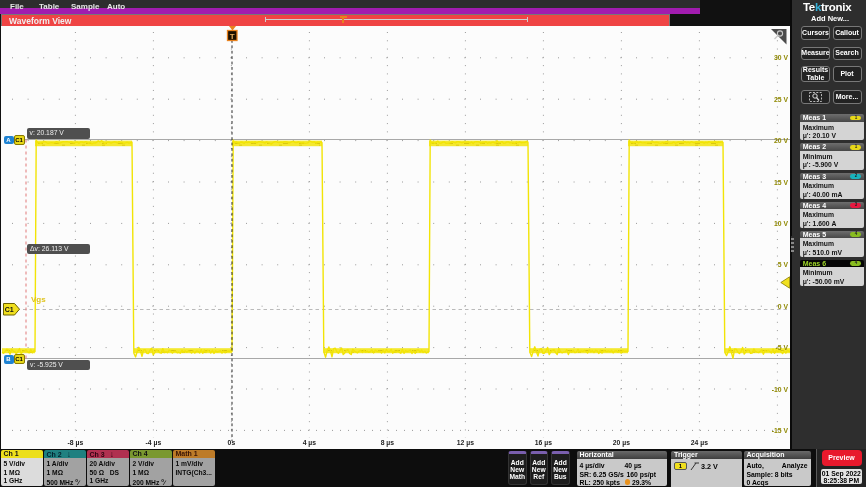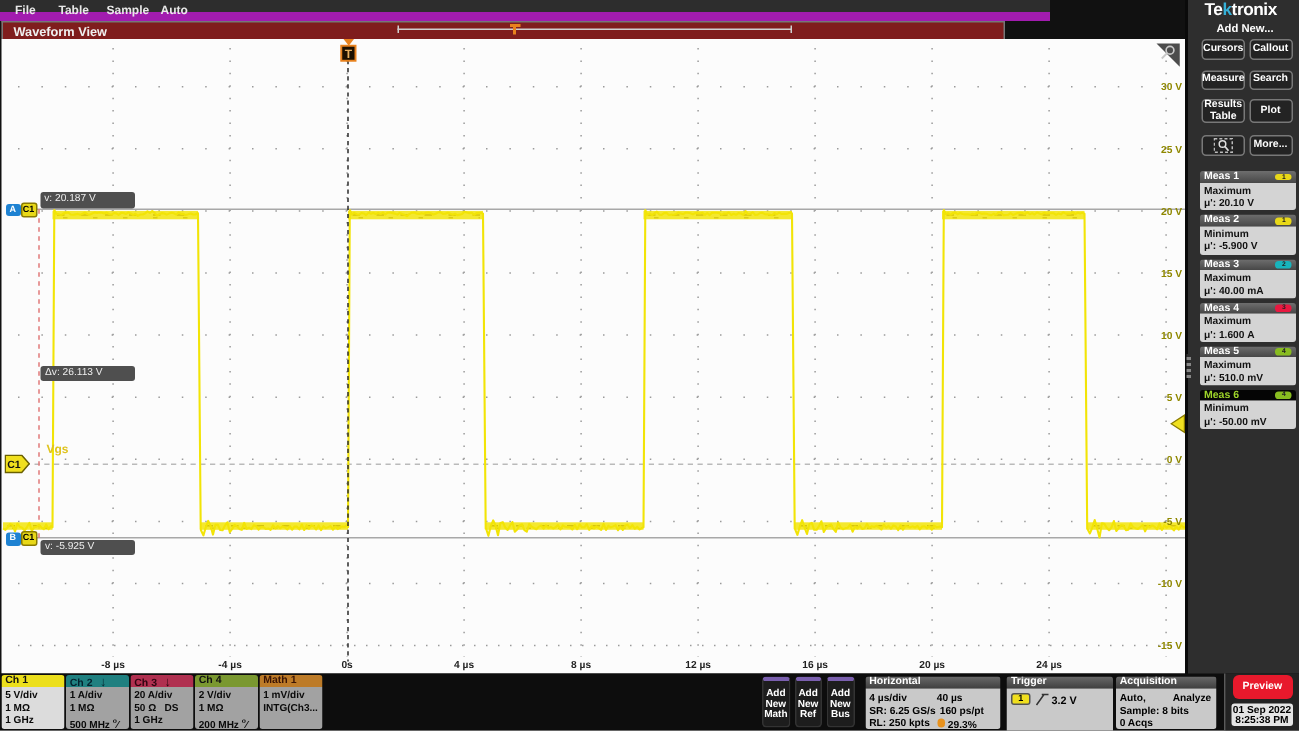--- a/index.html
+++ b/index.html
@@ -19,21 +19,21 @@
 </style></head>
 <body>
 
 <div class="abs" style="left:0;top:0;width:700px;height:13.5px;background:#2d2d2d;border-bottom:6px solid #a21caf">
  <span class="abs" style="left:10px;top:2px;color:#e8e8e8;font-size:8px;font-weight:bold">File</span>
  <span class="abs" style="left:39px;top:2px;color:#e8e8e8;font-size:8px;font-weight:bold">Table</span>
  <span class="abs" style="left:71px;top:2px;color:#e8e8e8;font-size:8px;font-weight:bold">Sample</span>
  <span class="abs" style="left:107px;top:2px;color:#e8e8e8;font-size:8px;font-weight:bold">Auto</span>
 </div>
 
-<div class="abs" style="left:1px;top:13.5px;width:669px;height:12.5px;background:#7f1d1d;border:1px solid #777;border-bottom:none">
+<div class="abs" style="left:1px;top:13.5px;width:669px;height:12.5px;background:#ef4444;border:1px solid #777;border-bottom:none">
  <span class="abs" style="left:7px;top:1px;color:#f0f0f0;font-size:8.5px;font-weight:bold">Waveform View</span>
  <div class="abs" style="left:263px;top:4.5px;width:263px;height:0;border-top:1.2px solid #cfcfcf"></div>
  <div class="abs" style="left:263px;top:2.5px;width:1.2px;height:4.5px;background:#cfcfcf"></div>
  <div class="abs" style="left:525px;top:2.5px;width:1.2px;height:4.5px;background:#cfcfcf"></div>
  <div class="abs" style="left:337.5px;top:1px;width:7px;height:2px;background:#e8821e"></div>
  <div class="abs" style="left:339.8px;top:3px;width:2.5px;height:5.5px;background:#e8821e"></div>
 </div>
 
 <svg width="789" height="423" viewBox="-9 0 789 423" style="position:absolute;left:1px;top:26px;background:#fcfcfc">
 <line x1="65.4" y1="6" x2="65.4" y2="412" stroke="#9a9a9a" stroke-width="1" stroke-dasharray="1 7.28"></line>

